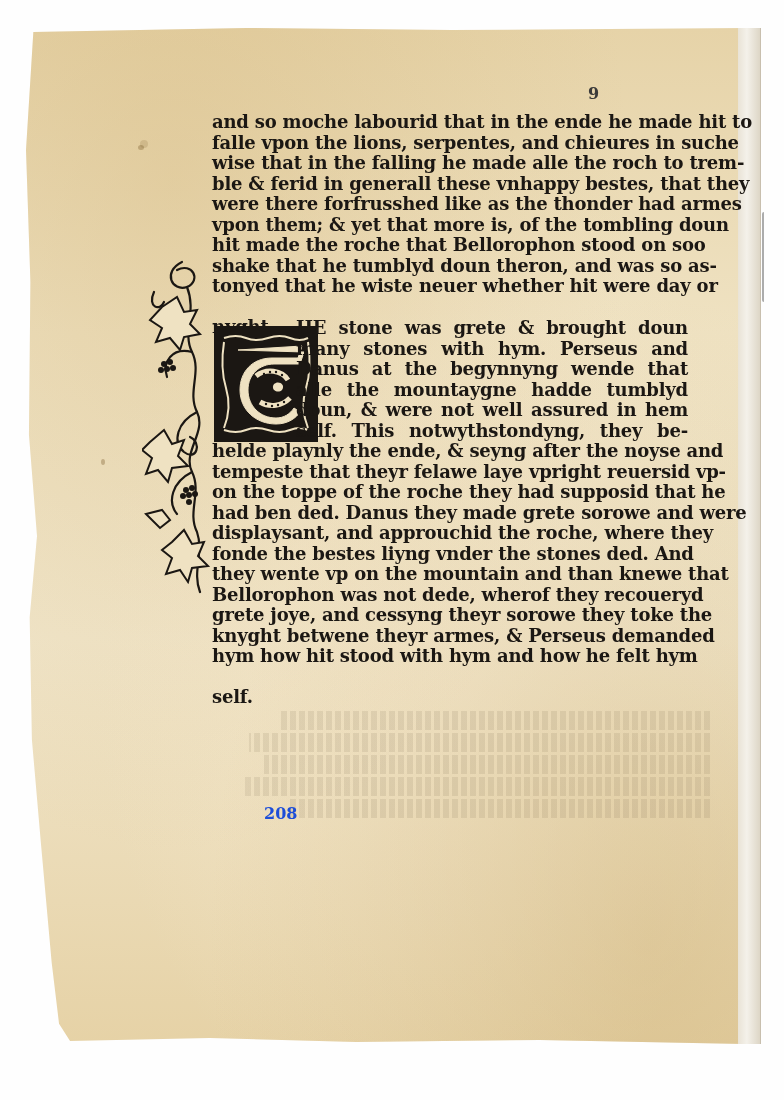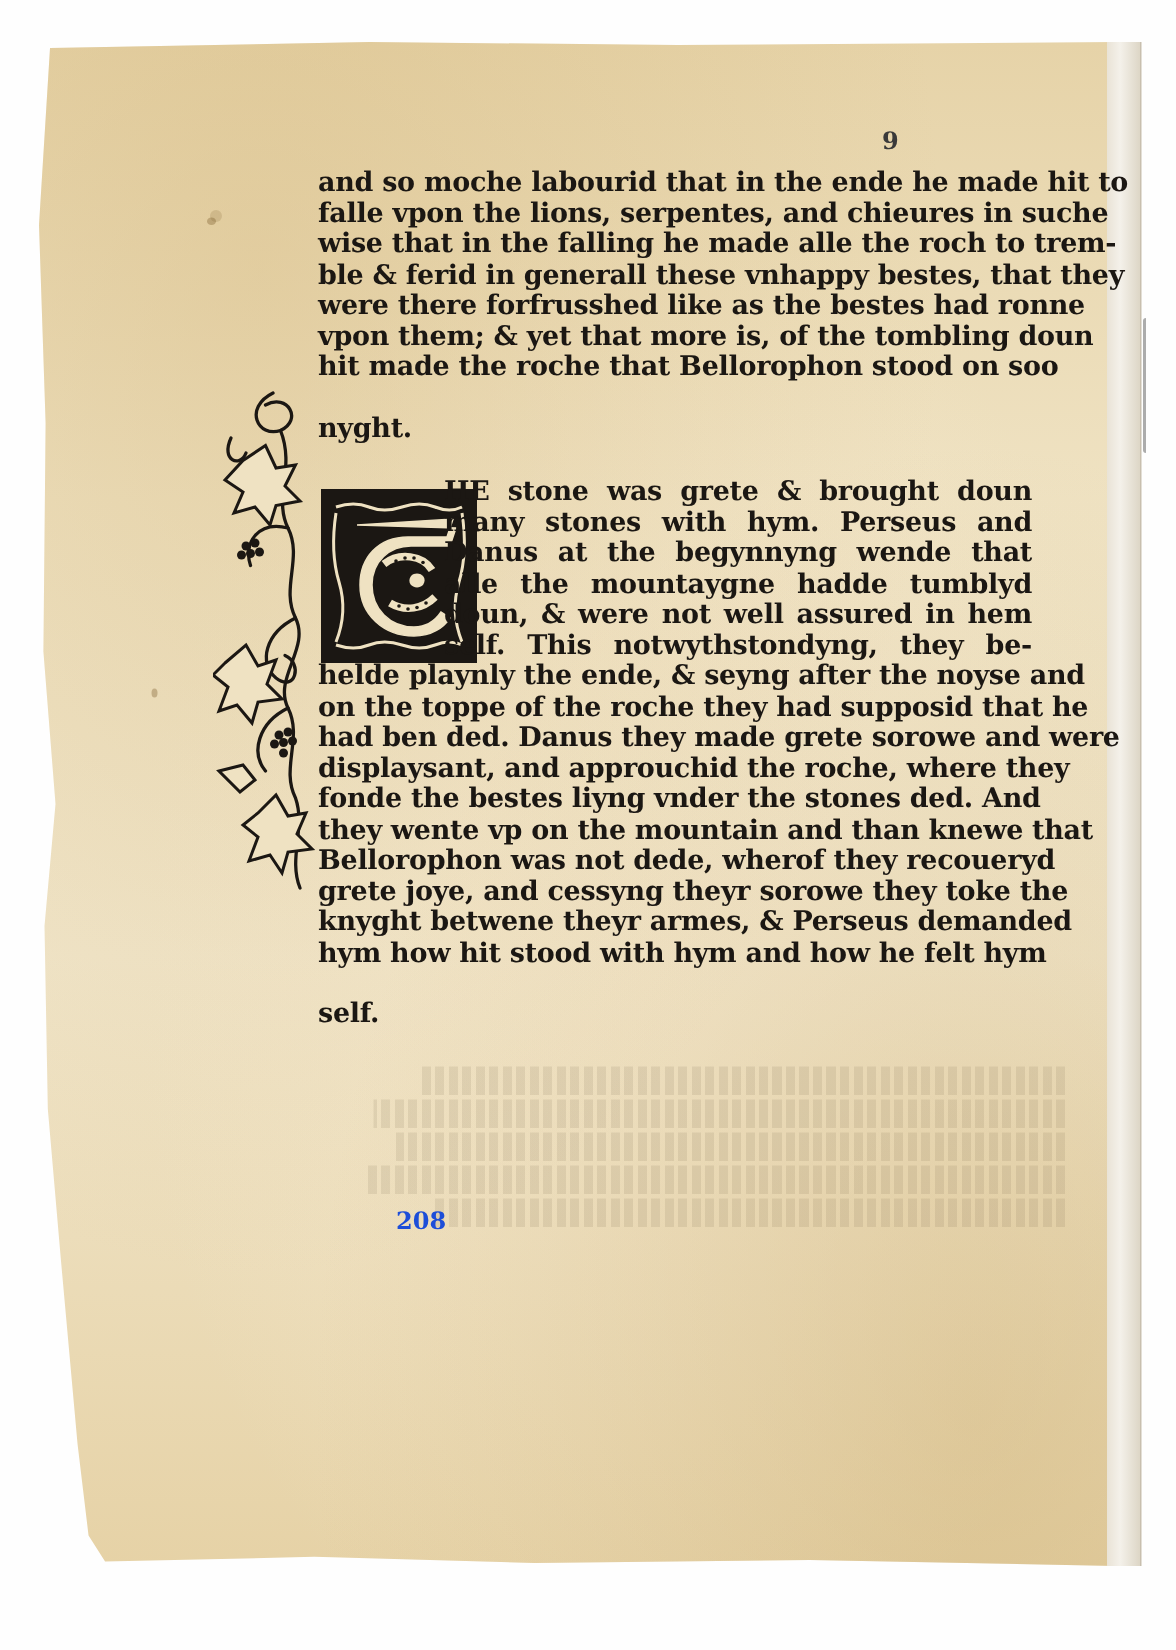--- a/index.html
+++ b/index.html
@@ -155,23 +155,25 @@
     <div style="width:88%"></div>
   </div>
 
   <div class="signature-mark">9</div>
 
   <div class="text-block block-1">
     <span class="line">and so moche labourid that in the ende he made hit to</span>
     <span class="line">falle vpon the lions, serpentes, and chieures in suche</span>
     <span class="line">wise that in the falling he made alle the roch to trem-</span>
     <span class="line">ble &amp; ferid in generall these vnhappy bestes, that they</span>
-    <span class="line">were there forfrusshed like as the bestes had ronne</span>
+    <span class="line">were there forfrusshed like as the thonder had armes</span>
     <span class="line">vpon them; &amp; yet that more is, of the tombling doun</span>
     <span class="line">hit made the roche that Bellorophon stood on soo</span>
+    <span class="line">shake that he tumblyd doun theron, and was so as-</span>
+    <span class="line">tonyed that he wiste neuer whether hit were day or</span>
     <span class="line last">nyght.</span>
   </div>
 
   <svg class="vine" viewBox="0 0 72 350">
     <g fill="none" stroke="#1b1713" stroke-width="2.2" stroke-linecap="round">
       <path d="M40 10 C20 20, 30 40, 45 35 C60 28, 50 10, 35 18"></path>
       <path d="M45 35 C55 60, 40 80, 50 100 C60 120, 45 140, 55 160 C65 180, 40 200, 50 220 C60 240, 45 260, 55 280 C62 300, 50 320, 58 340"></path>
       <path d="M50 100 C30 95, 20 110, 25 125"></path>
       <path d="M55 160 C35 170, 30 190, 42 200 C55 210, 60 190, 48 185"></path>
       <path d="M50 220 C30 230, 25 250, 35 262"></path>
@@ -227,20 +229,21 @@
   <div class="text-block block-2">
     <div class="indent-line">
       <span class="line">HE stone was grete &amp; brought doun</span>
       <span class="line">many stones with hym. Perseus and</span>
       <span class="line">Danus at the begynnyng wende that</span>
       <span class="line">alle the mountaygne hadde tumblyd</span>
       <span class="line">doun, &amp; were not well assured in hem</span>
       <span class="line">self. This notwythstondyng, they be-</span>
     </div>
     <span class="line">helde playnly the ende, &amp; seyng after the noyse and</span>
+    <span class="line">tempeste that theyr felawe laye vpright reuersid vp-</span>
     <span class="line">on the toppe of the roche they had supposid that he</span>
     <span class="line">had ben ded. Danus they made grete sorowe and were</span>
     <span class="line">displaysant, and approuchid the roche, where they</span>
     <span class="line">fonde the bestes liyng vnder the stones ded. And</span>
     <span class="line">they wente vp on the mountain and than knewe that</span>
     <span class="line">Bellorophon was not dede, wherof they recoueryd</span>
     <span class="line">grete joye, and cessyng theyr sorowe they toke the</span>
     <span class="line">knyght betwene theyr armes, &amp; Perseus demanded</span>
     <span class="line">hym how hit stood with hym and how he felt hym</span>
     <span class="line last">self.</span>

